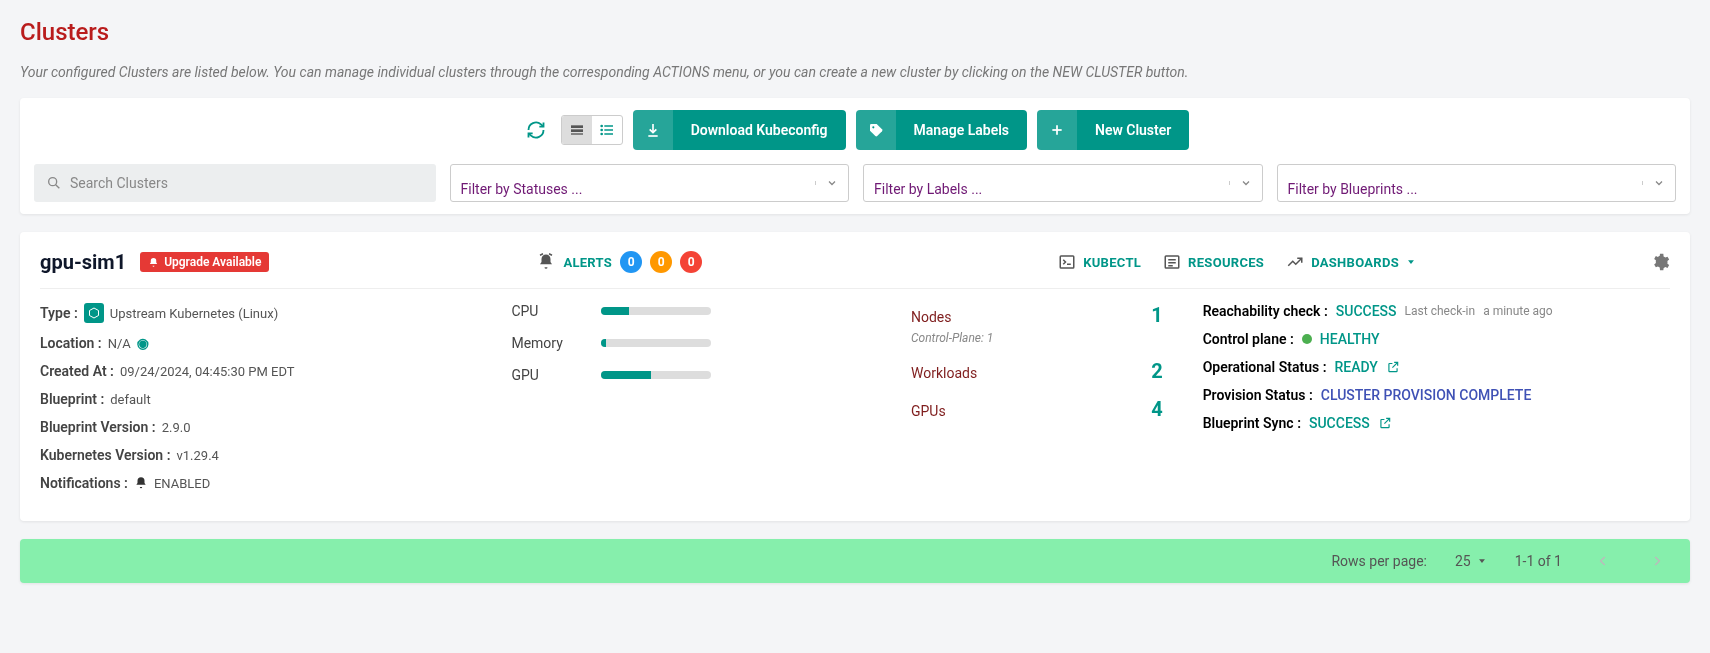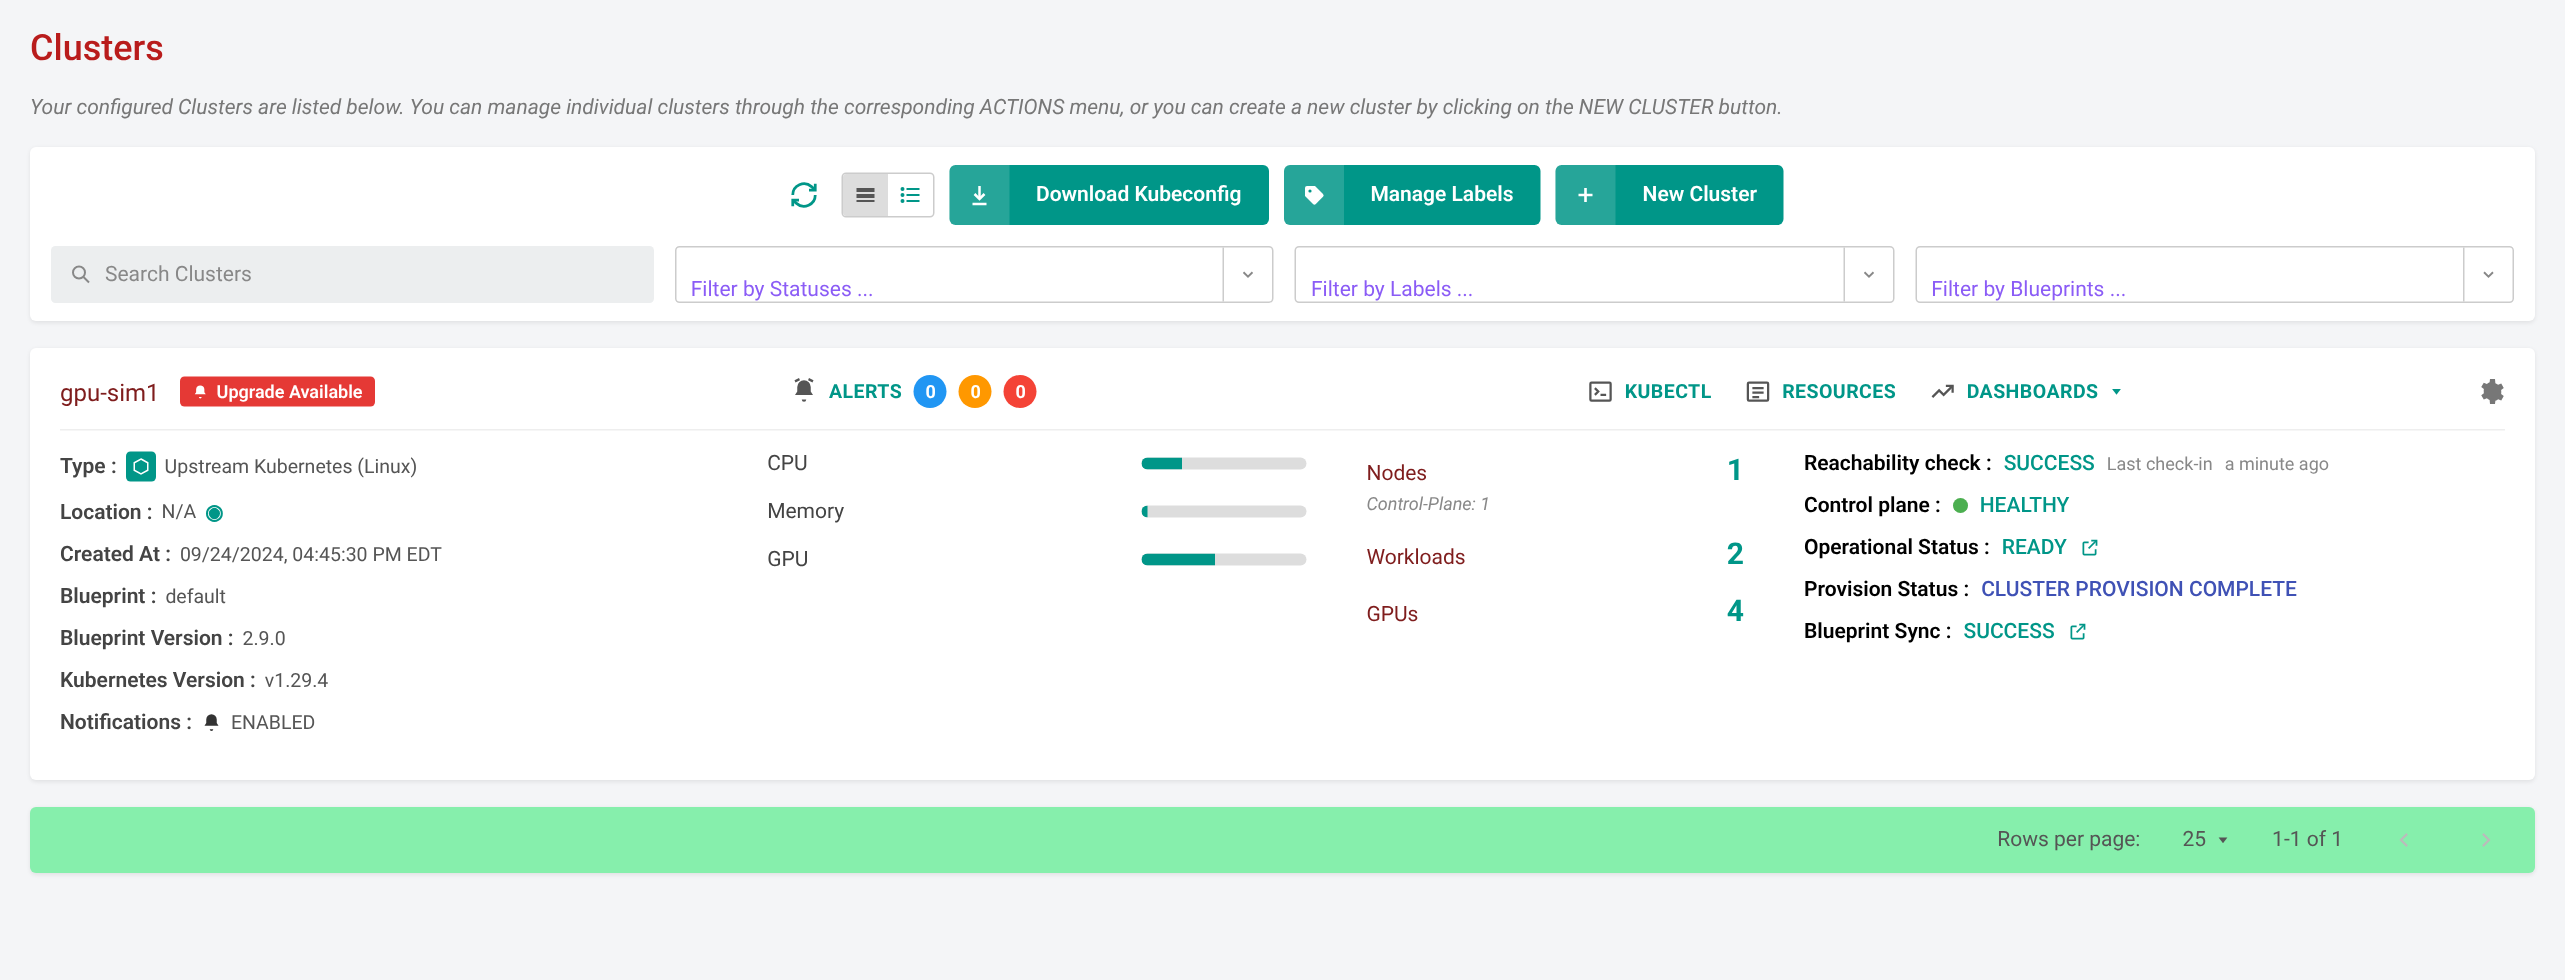--- a/index.html
+++ b/index.html
@@ -13,26 +13,26 @@
   .view-toggle { display:inline-flex; border:1px solid #ccc; border-radius:3px; overflow:hidden; }
   .view-toggle .vt { width:30px; height:28px; display:inline-flex; align-items:center; justify-content:center; cursor:pointer; color:#555; }
   .view-toggle .vt.active { background:#ddd; }
   .btn { display:inline-flex; align-items:center; gap:10px; background:#009688; color:#fff; font-weight:600; font-size:14px; border:none; border-radius:4px; cursor:pointer; padding:0; height:40px; }
   .btn .btn-icon { background:rgba(255,255,255,.15); height:100%; width:40px; display:inline-flex; align-items:center; justify-content:center; }
   .btn .btn-label { padding:0 18px 0 8px; }
   .toolbar-row2 { display:flex; gap:14px; }
   .search-box { flex:1; background:#eceeef; border-radius:3px; height:38px; display:flex; align-items:center; padding:0 12px; color:#888; }
   .search-box input { border:none; background:transparent; outline:none; width:100%; font-size:14px; color:#444; }
   .search-box input::placeholder { color:#888; }
-  .select-box { flex:1; border:1px solid #ccc; border-radius:3px; height:38px; display:flex; align-items:flex-end; justify-content:space-between; padding:0 10px; color:#8b5cf6; cursor:pointer; }
+  .select-box { flex:1; border:1px solid #ccc; border-radius:3px; height:38px; display:flex; align-items:flex-start; justify-content:space-between; padding:16px 10px; color:#701a75; cursor:pointer; }
   .select-box .chev { border-left:1px solid #ccc; padding-left:10px; height:100%; display:flex; align-items:center; }
 
   .cluster-card { background:#fff; border-radius:4px; box-shadow:0 1px 3px rgba(0,0,0,.08); padding:18px 20px; margin-bottom:18px; }
   .cluster-header { display:flex; align-items:center; gap:14px; padding-bottom:14px; border-bottom:1px solid #eee; margin-bottom:14px; }
-  .cluster-name { color:#7f1d1d; font-size:16px; font-weight:400; }
+  .cluster-name { color:#0f172a; font-size:20px; font-weight:700; }
   .upgrade-badge { background:#e53935; color:#fff; font-size:12px; font-weight:600; padding:3px 8px; border-radius:3px; display:inline-flex; align-items:center; gap:5px; }
   .alerts-block { display:flex; align-items:center; gap:8px; margin-left:auto; margin-right:40px; }
   .alerts-label { color:#009688; font-weight:700; font-size:13px; letter-spacing:.3px; }
   .count-pill { display:inline-flex; align-items:center; justify-content:center; min-width:22px; height:22px; border-radius:11px; color:#fff; font-size:12px; font-weight:700; padding:0 6px; }
   .pill-blue { background:#2196f3; }
   .pill-orange { background:#ff9800; }
   .pill-red { background:#f44336; }
   .header-links { display:flex; align-items:center; gap:22px; }
   .hlink { display:inline-flex; align-items:center; gap:7px; color:#009688; font-weight:700; font-size:13px; letter-spacing:.3px; cursor:pointer; }
   .gear { color:#777; cursor:pointer; margin-left:220px; }
@@ -40,21 +40,21 @@
   .cluster-body { display:flex; gap:40px; }
   .col1 { flex: 1.2; }
   .col2 { flex: 1; }
   .col3 { flex: .7; }
   .col4 { flex: 1.3; }
   .kv { display:flex; align-items:center; gap:6px; margin-bottom:12px; font-size:14px; }
   .kv .k { color:#444; font-weight:600; }
   .kv .v { color:#555; font-size:13px; }
   .k8s-icon { display:inline-flex; width:20px; height:20px; background:#009688; border-radius:3px; align-items:center; justify-content:center; color:#fff; font-size:11px; }
   .loc-icon { color:#009688; font-weight:700; }
-  .metric-row { display:flex; align-items:center; gap:20px; margin-bottom:16px;justify-content:space-between; }
+  .metric-row { display:flex; align-items:center; gap:20px; margin-bottom:16px; }
   .metric-row .mlabel { width:70px; color:#444; font-size:14px; }
   .bar { width:110px; height:8px; border-radius:4px; background:#ddd; overflow:hidden; }
   .bar .fill { height:100%; background:#009688; }
   .count-row { display:flex; justify-content:space-between; align-items:baseline; margin-bottom:10px; }
   .count-row .clabel { color:#7f1d1d; }
   .count-row .cval { color:#009688; font-size:20px; font-weight:700; }
   .sub { color:#888; font-style:italic; font-size:12px; margin-top:-6px; margin-bottom:14px; }
   .status-row { display:flex; align-items:center; gap:8px; margin-bottom:12px; font-size:14px; }
   .status-row .k { color:#000000; font-weight:600; }
   .status-green { color:#009688; font-weight:500; }

